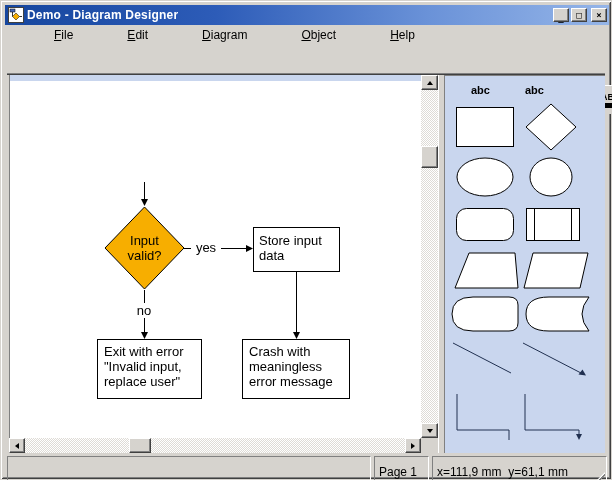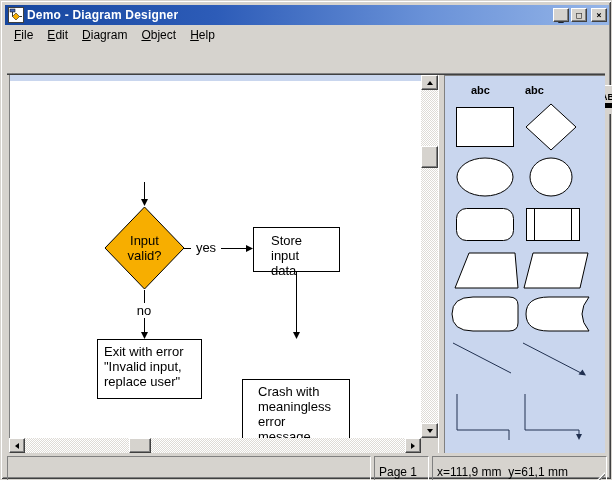--- a/index.html
+++ b/index.html
@@ -24,21 +24,21 @@
     display:flex; align-items:center; justify-content:center;
     font-size:9px; font-weight:bold; color:#000; line-height:1;
     font-family:"DejaVu Sans Mono",monospace;
   }
   .tbtn.close { margin-left:4px; }
   
   .menubar {
     position:absolute; left:4px; top:24px; width:604px; height:19px;
     display:flex; align-items:center; font-size:12px; background:#d6d3ce; padding-left:2px;
   }
-  .menu-item { padding:2px 7px; color:#000; }
+  .menu-item { padding:2px 7px; color:#000;margin-left:40px; }
   
   .toolbar {
     position:absolute; left:14px; top:43px; width:604px; height:29px;
     display:flex; align-items:center; background:#d6d3ce; padding-left:4px;
     border-top:1px solid #fff;
     margin-top:41px;
   }
   .tb-btn { width:23px; height:23px; display:flex; align-items:center; justify-content:center; border:1px solid transparent; }
   .tb-btn.selected {
     border-color:#808080 #fff #fff #808080;
@@ -64,21 +64,21 @@
   
   .canvas {
     position:absolute; left:8px; top:74px; width:412px; height:363px; background:#ffffff; overflow:hidden;
     border-left:1px solid #808080;
   }
   .canvas-topstrip { position:absolute; left:0; top:0; width:412px; height:6px; background:#c9d6ee; }
   .main-frame-top { position:absolute; left:6px; top:72px; width:598px; height:2px; background:#808080; border-bottom:1px solid #404040; }
   
   .node { position:absolute; border:1px solid #000; background:#fff; font-size:13px; line-height:15px; color:#000; }
   .node.rounded { border-radius:16px; display:flex; align-items:center; justify-content:center; }
-  .node.box { padding:5px 17px; }
+  .node.box { padding:5px 5px; }
   .edge-label { position:absolute; background:#fff; font-size:13px; text-align:center; color:#000; }
   .diamond-wrap { position:absolute; }
   .diamond-text { position:absolute; inset:0; display:flex; align-items:center; justify-content:center; text-align:center; font-size:13px; line-height:15px; }
   .diamond-text span { width:58px; }
   
   .sb-track {
     position:absolute; background-image:repeating-conic-gradient(#ffffff 0 25%, #dedbd6 0 50%); background-size:2px 2px;
   }
   .sb-btn {
     position:absolute; background:#d6d3ce; border:1px solid; border-color:#fff #404040 #404040 #fff;
@@ -321,21 +321,21 @@
     <div class="edge-label" style="left:119px;top:228px;width:30px;">no</div>
 
     <div class="node box" style="left:243px;top:152px;width:87px;height:45px;">
       <span>Store input data</span>
     </div>
 
     <div class="node box" style="left:87px;top:264px;width:105px;height:60px;padding:4px 6px;">
       <span>Exit with error "Invalid input, replace user"</span>
     </div>
 
-    <div class="node box" style="left:232px;top:264px;width:108px;height:75px;padding:4px 15px;margin-top:40px;">
+    <div class="node box" style="left:232px;top:264px;width:108px;height:60px;padding:4px 6px;">
       <span>Crash with meaningless error message</span>
     </div>
   </div>
 
   <div class="sb-track" style="left:420px;top:74px;width:17px;height:363px;"></div>
   <div class="sb-btn" style="left:420px;top:74px;width:17px;height:15px;">
       <span class="arrow-up"></span>
     </div>
   <div class="sb-thumb" style="left:420px;top:145px;width:17px;height:22px;"></div>
   <div class="sb-btn" style="left:420px;top:422px;width:17px;height:15px;">

